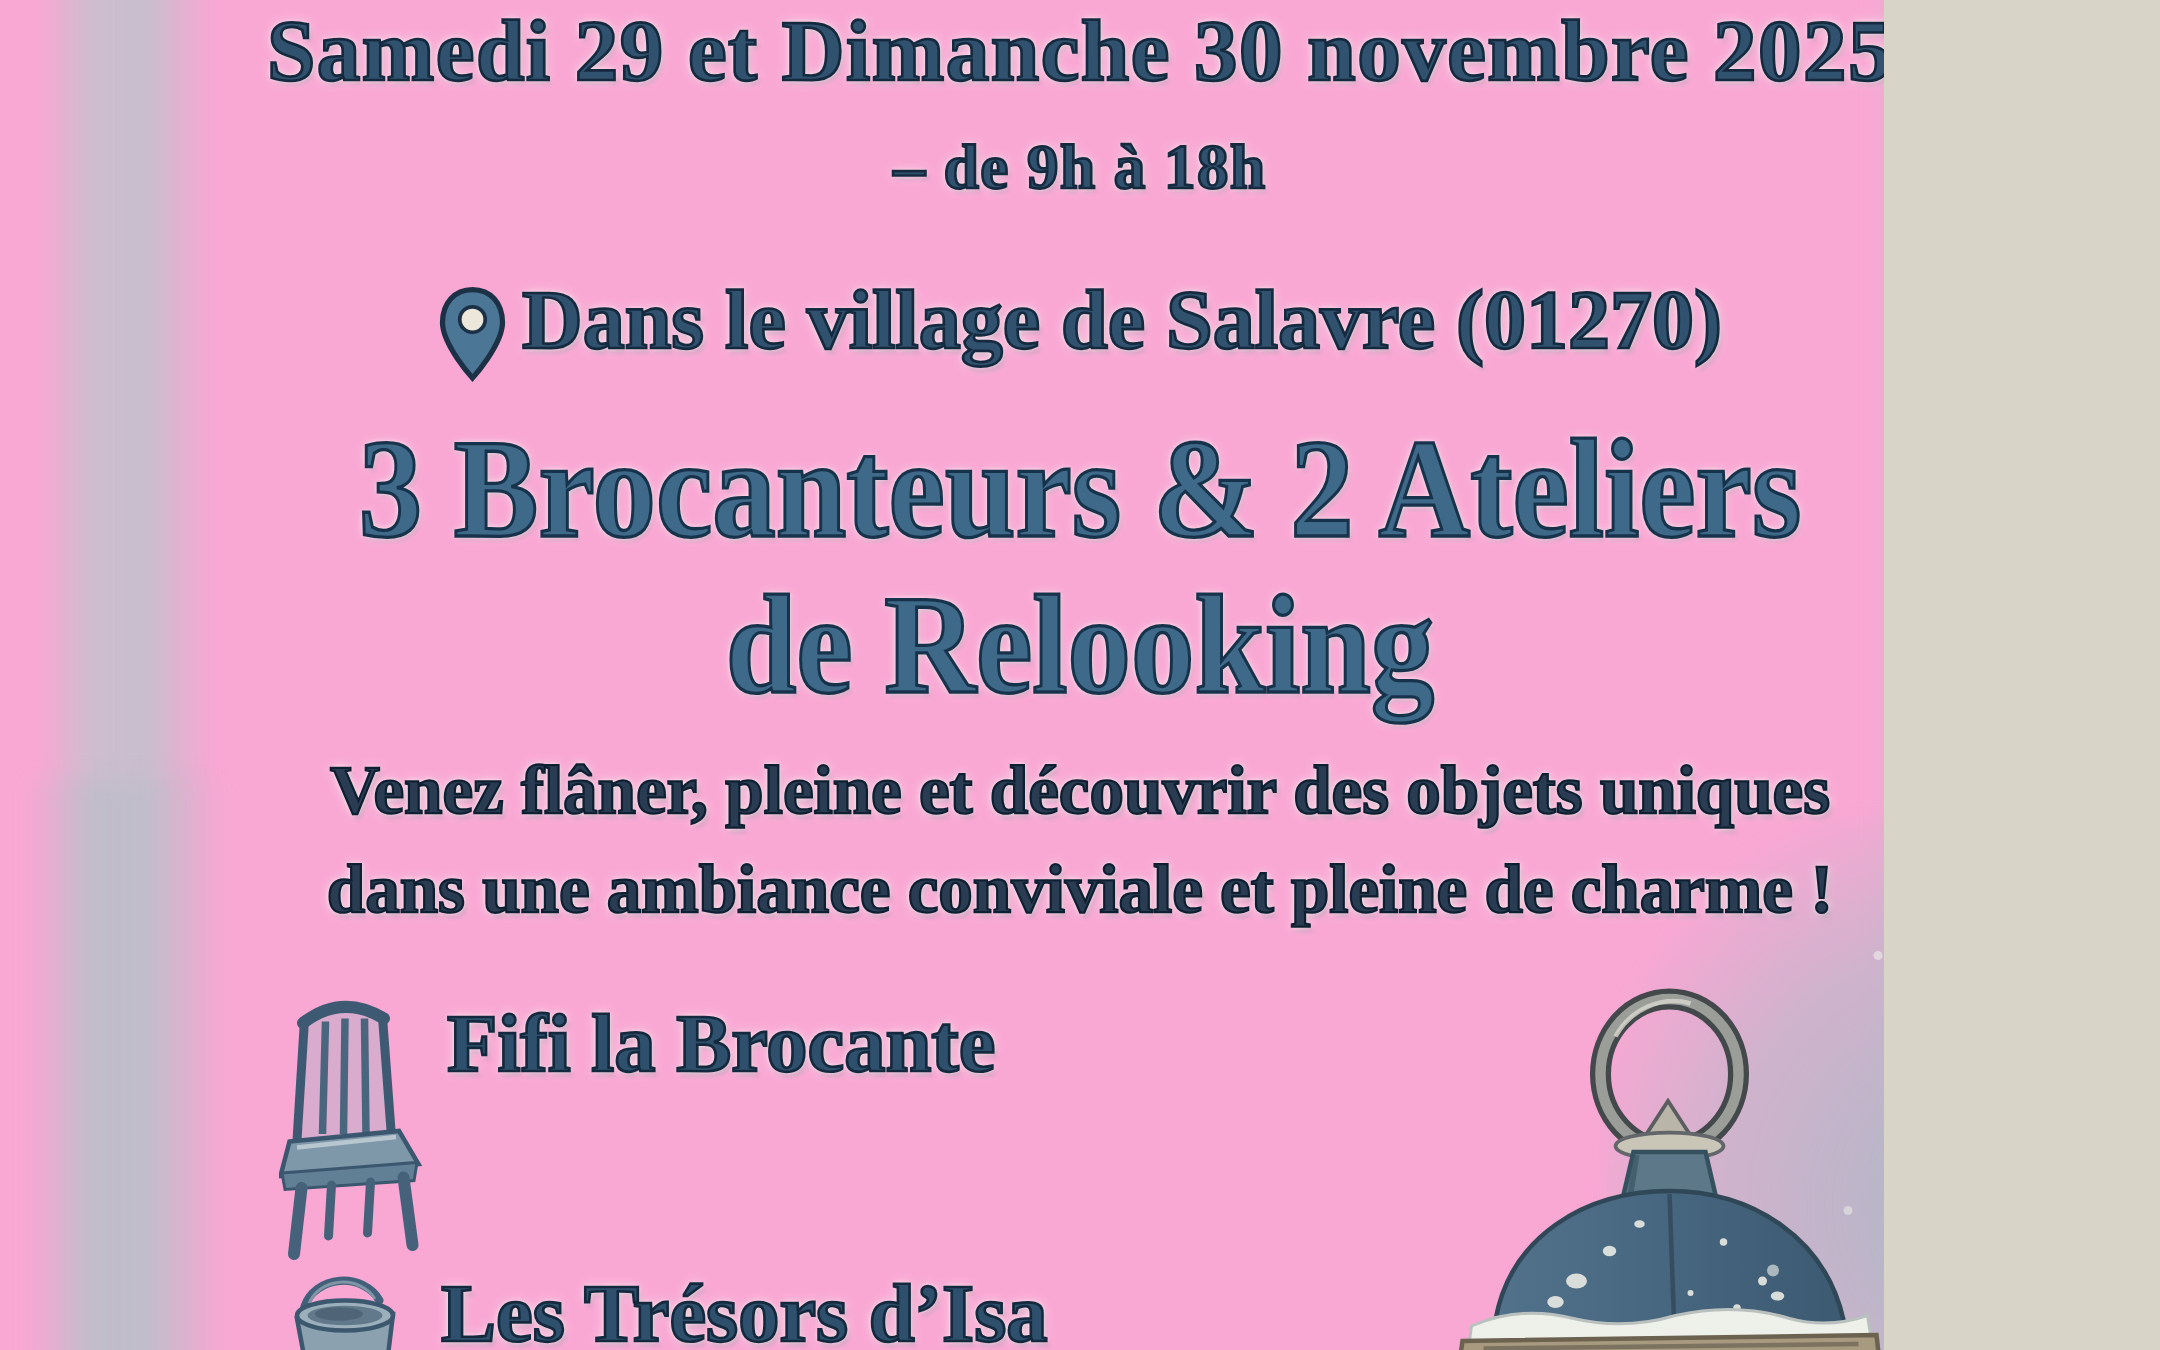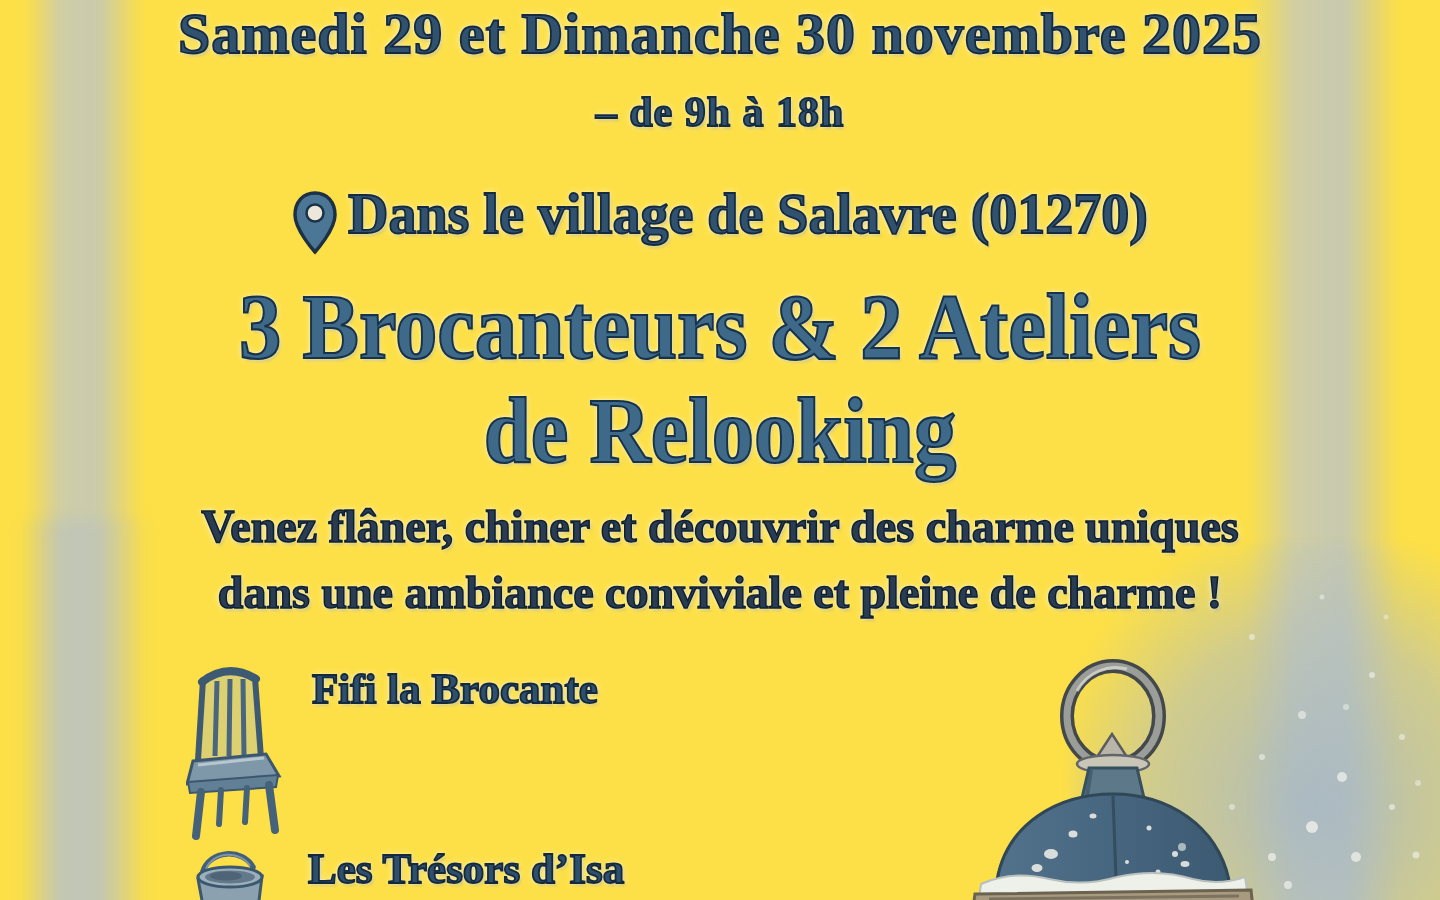--- a/index.html
+++ b/index.html
@@ -1,20 +1,20 @@
 <!DOCTYPE html>
 <html><head>
 <meta charset="utf-8">
 <style>
   html,body { margin:0; padding:0; background:#d8d4c8; }
   .canvas {
     position:relative;
-    width:1440px; height:900px;
+    width:1256px; height:900px;
     overflow:hidden;
-    background:#fde047;
+    background:#f9a8d4;
     font-family:"Liberation Serif","DejaVu Serif",serif;
   }
 
   
   .band {
     position:absolute; top:-15px; height:930px;
     filter:blur(6px);
   }
   .band-left {
     left:26px; width:116px;
@@ -89,22 +89,21 @@
     color:#293c51;
     -webkit-text-stroke:1.5px #0e1f31;
     font-size:46px;
   }
   .tag1 { top:500px; }
   .tag2 { top:566px;text-align:center; }
 
   .exhibitor {
     color:#2e506c;
     -webkit-text-stroke:1.8px #14293d;
-    font-size:43px;
-    margin-left:14px;
+    font-size:55px;
   }
   .exh1 { left:298px; top:664px; }
   .exh2 { left:298px; top:760px; }
   .exh3 { left:294px; top:844px; }
 
   .chair-svg   { position:absolute; left:186px; top:666px; width:106px; height:176px; }
   .basket-svg  { position:absolute; left:188px; top:843px; width:86px;  height:70px;  }
   .lantern-svg { position:absolute; left:951px; top:656px; width:336px; height:252px; }
   .snow-svg    { position:absolute; left:1000px; top:555px; width:440px; height:345px; }
 </style>
@@ -125,21 +124,21 @@
     <svg class="pin-svg" viewBox="0 0 46 66">
       <path d="M23,3 C11,3 3,12 3,25 C3,40 23,62 23,62 C23,62 43,40 43,25 C43,12 35,3 23,3 Z" fill="#4b7695" stroke="#1c3145" stroke-width="3.5"></path>
       <circle cx="23" cy="23" r="8.5" fill="#ece7da" stroke="#1c3145" stroke-width="2.5"></circle>
     </svg>
     <span class="location-text">Dans le village de Salavre (01270)</span>
   </div>
 
   <div class="txt center title title1">3 Brocanteurs &amp; 2 Ateliers</div>
   <div class="txt center title title2">de Relooking</div>
 
-  <div class="txt center tag tag1">Venez flâner, chiner et découvrir des charme uniques</div>
+  <div class="txt center tag tag1">Venez flâner, pleine et découvrir des objets uniques</div>
   <div class="txt center tag tag2">dans une ambiance conviviale et pleine de charme !</div>
 
   <svg class="chair-svg" viewBox="0 0 106 176">
     <path d="M20,12 Q44,0 68,10 L74,90 L15,94 Z" fill="#9fb2bf" opacity="0.35"></path>
     <path d="M16,16 Q42,-4 70,13" fill="none" stroke="#3d5a72" stroke-width="8" stroke-linecap="round"></path>
     <path d="M17,14 L12,94" stroke="#3d5a72" stroke-width="6" stroke-linecap="round"></path>
     <path d="M69,12 L75,92" stroke="#3d5a72" stroke-width="6" stroke-linecap="round"></path>
     <path d="M31,15 L29,90" stroke="#4a667e" stroke-width="5"></path>
     <path d="M44,13 L43,90" stroke="#4a667e" stroke-width="5"></path>
     <path d="M57,13 L58,90" stroke="#4a667e" stroke-width="5"></path>

